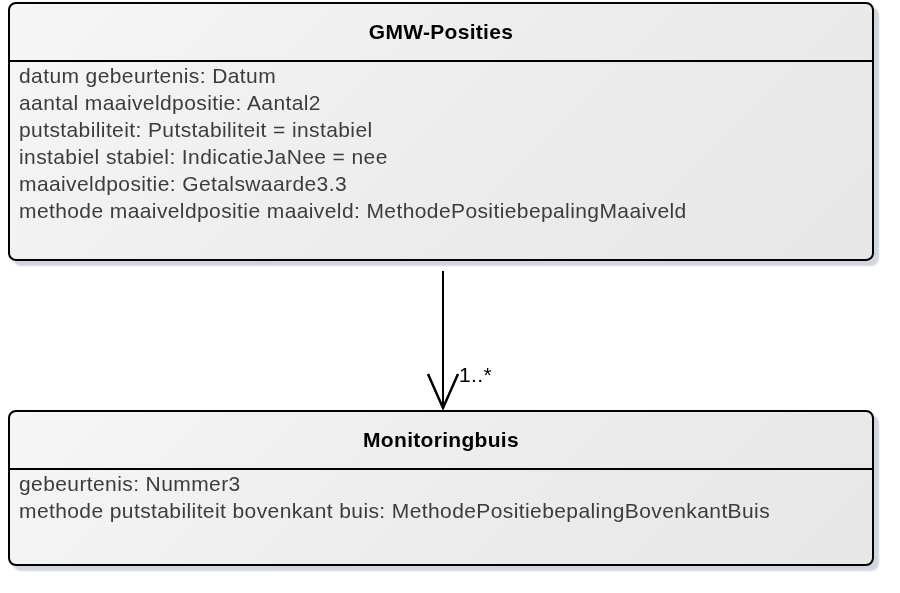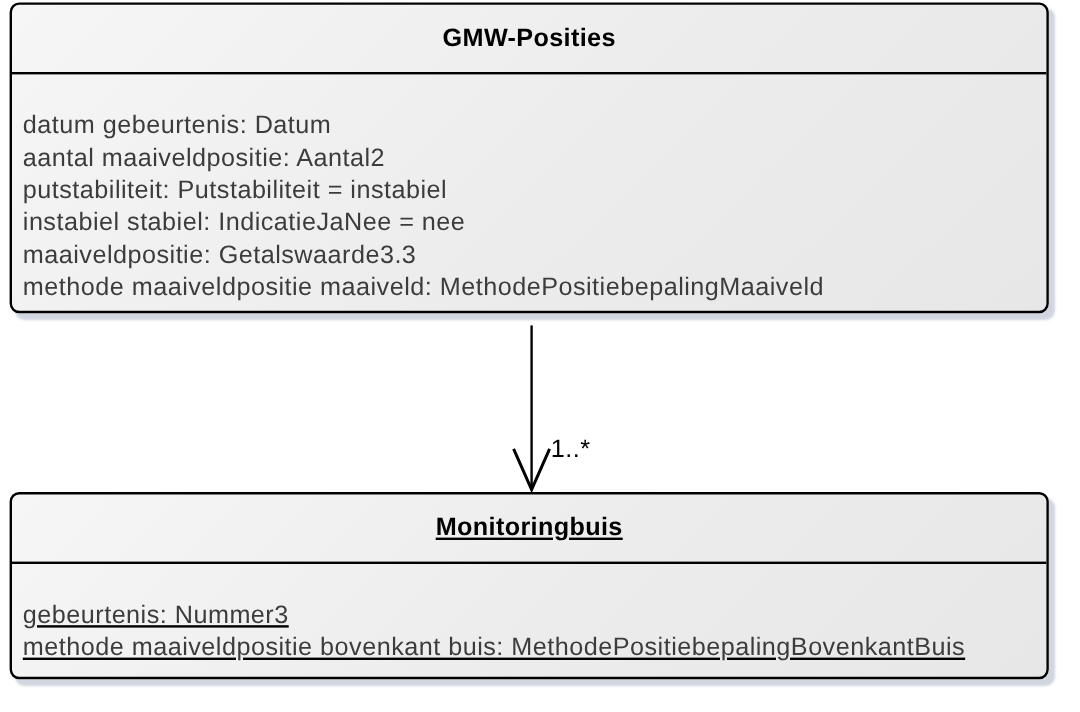--- a/index.html
+++ b/index.html
@@ -36,31 +36,30 @@
   }
   .uml-class-title {
     font-weight: bold;
     font-size: 21px;
     color: #000000;
     letter-spacing: 0.3px;
     white-space: nowrap;
   }
   .uml-class-body {
     padding: 0 4px 6px 9px;
-    margin-top: 29px;
   }
   .uml-attribute {
     font-size: 21px;
     line-height: 27px;
     color: #3c3c3c;
     letter-spacing: 0.4px;
     white-space: nowrap;
   }
   #class-gmw { top: 2px; height: 259px; }
-  #class-buis { top: 410px; height: 156px; text-decoration: underline; }
+  #class-buis { top: 410px; height: 156px; }
   .connector-svg {
     position: absolute;
     left: 403px;
     top: 271px;
     width: 80px;
     height: 139px;
   }
   .multiplicity {
     position: absolute;
     left: 459px;
@@ -95,17 +94,17 @@
     <polyline points="25,103 40,137 55,103" fill="none" stroke="#000000" stroke-width="2.5"></polyline>
   </svg>
   <div class="multiplicity">1..*</div>
 
   <div class="uml-class" id="class-buis">
     <div class="uml-class-header">
       <span class="uml-class-title">Monitoringbuis</span>
     </div>
     <div class="uml-class-body">
       <div class="uml-attribute">gebeurtenis: Nummer3</div>
-      <div class="uml-attribute">methode maaiveldpositie bovenkant buis: MethodePositiebepalingBovenkantBuis</div>
+      <div class="uml-attribute">methode putstabiliteit bovenkant buis: MethodePositiebepalingBovenkantBuis</div>
     </div>
   </div>
 
 </div>
 
 </body></html>

